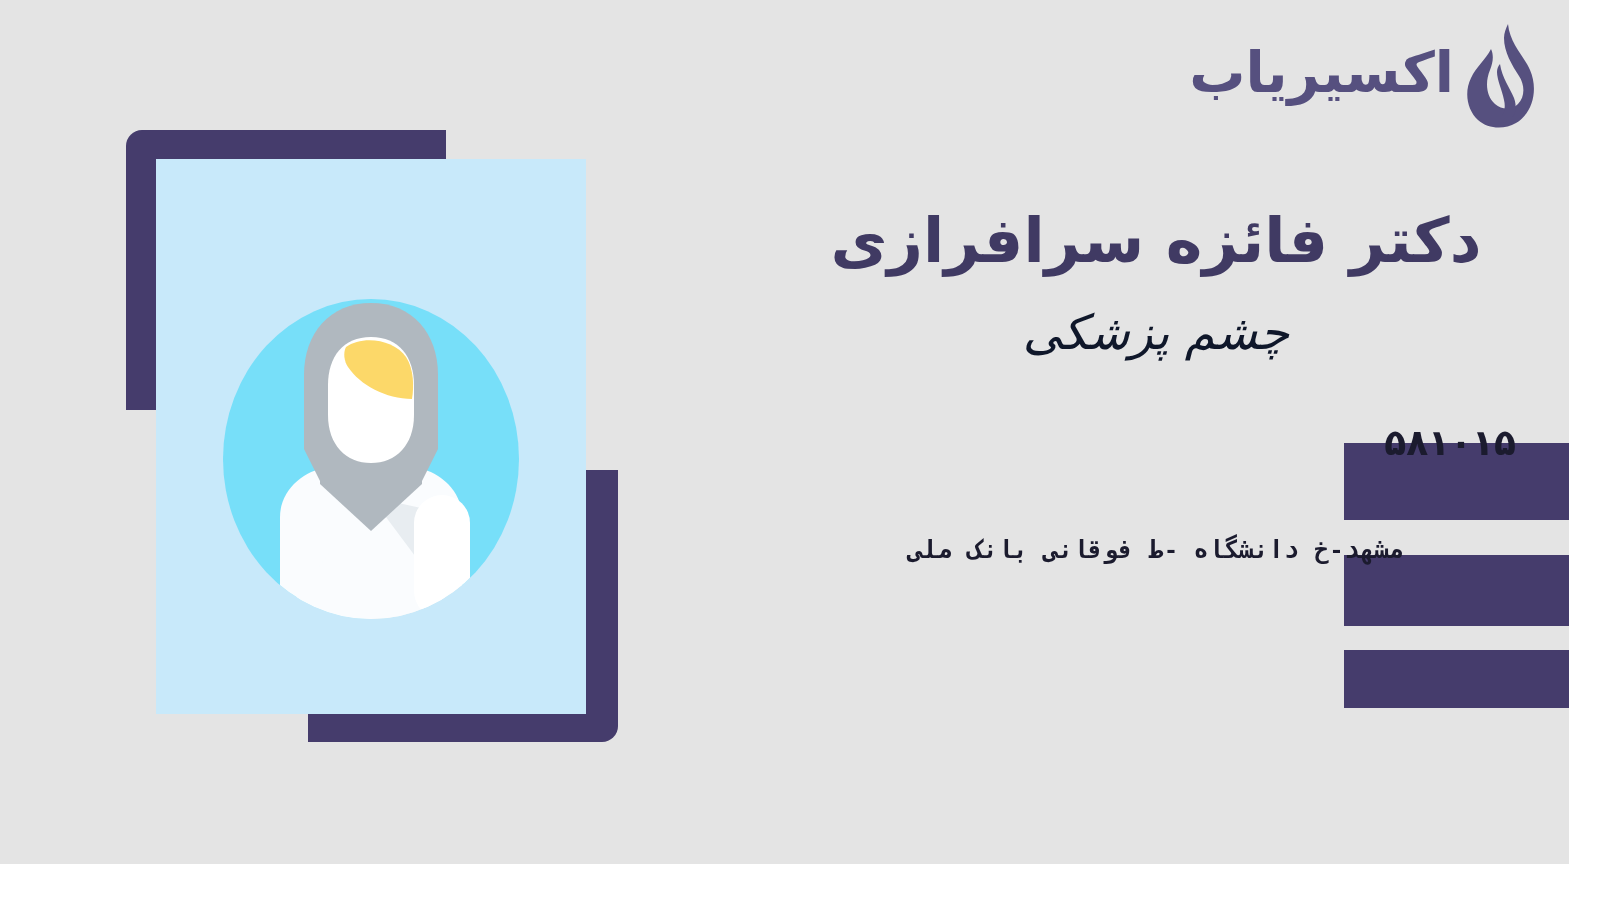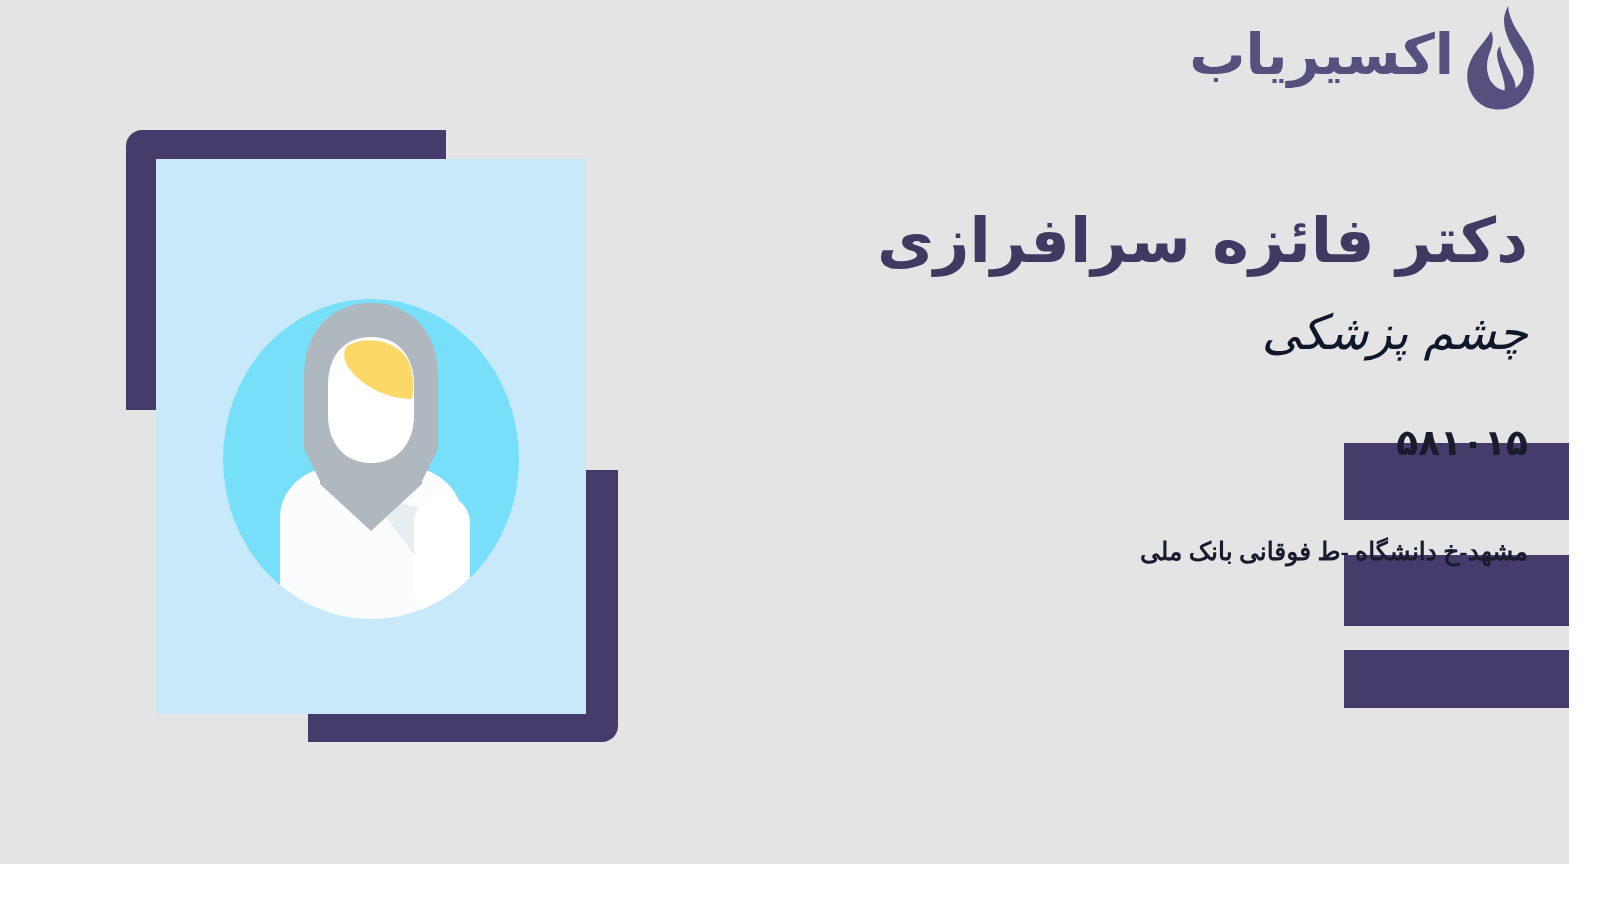--- a/index.html
+++ b/index.html
@@ -27,21 +27,21 @@
     top: 0;
     width: 1569px;
     height: 864px;
     background: #e4e4e4;
   }
 
   
   .brand {
     position: absolute;
     right: 62px;
-    top: 4px;
+    top: 22px;
     display: flex;
     flex-direction: row;
     align-items: center;
     gap: 10px;
     direction: rtl;
   }
   .brand-mark {
     width: 74px;
     height: 110px;
     display: block;
@@ -65,24 +65,24 @@
     left: 1344px;
     width: 225px;
   }
   .bar-1 { top: 443px;  height: 77px; }
   .bar-2 { top: 555px;  height: 71px; }
   .bar-3 { top: 650px;  height: 58px; }
 
   
   .info {
     position: absolute;
-    right: 72px;
+    right: 84px;
     top: 205px;
     width: 720px;
-    text-align: right;
+    text-align: center;
     direction: rtl;
   }
   .doctor-name {
     font-family: "DejaVu Sans", "Liberation Sans", sans-serif;
     font-size: 62px;
     font-weight: 700;
     color: #403a63;
     line-height: 1.15;
     margin: 0;
     white-space: nowrap;
@@ -107,21 +107,21 @@
   .license-number {
     font-family: "DejaVu Sans", "Liberation Sans", sans-serif;
     font-size: 36px;
     font-weight: 700;
     color: #1b1b2e;
     line-height: 1;
     white-space: nowrap;
   }
   .address {
     margin-top: 52px;
-    font-family: Liberation Serif, serif;
+    font-family: Liberation Mono, monospace;
     font-size: 25px;
     font-weight: 700;
     color: #1b1b2e;
     line-height: 1.4;
     white-space: nowrap;
   }
 
   
   .portrait {
     position: absolute;

